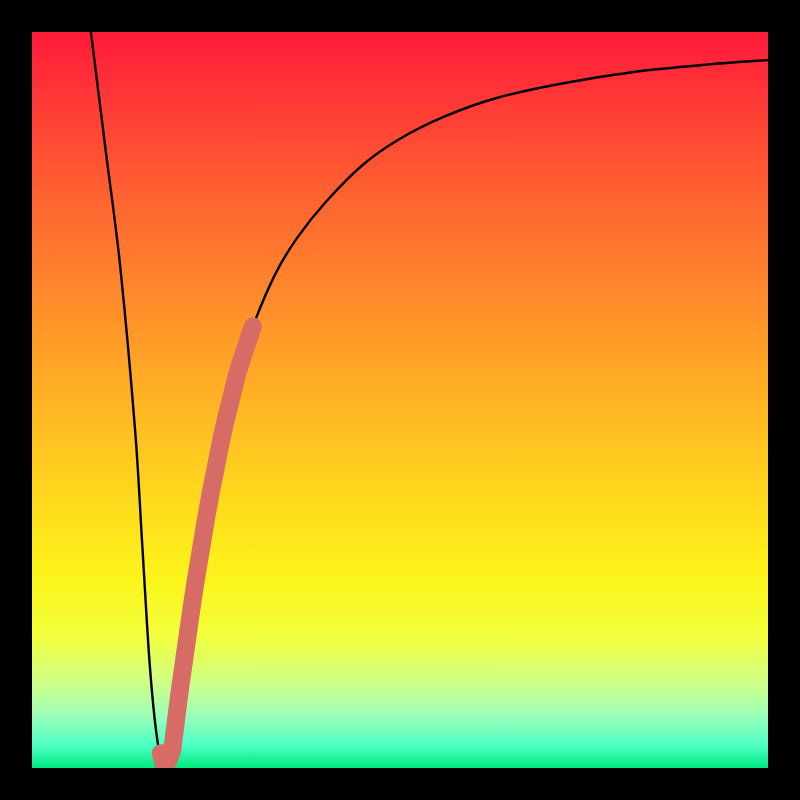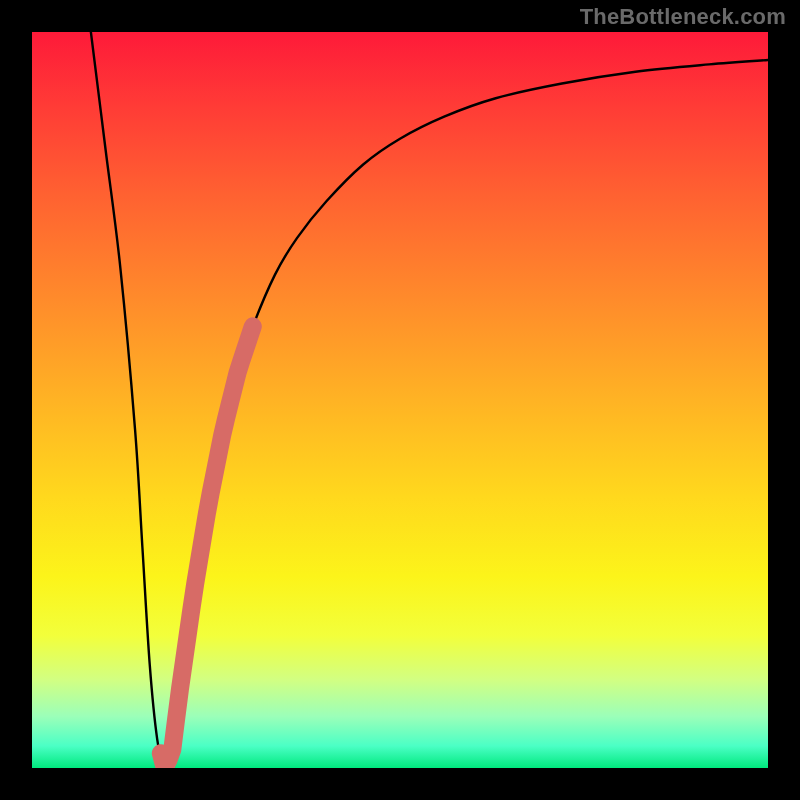--- a/index.html
+++ b/index.html
@@ -63,14 +63,13 @@
 
   <div class="plot">
 
     <svg id="chart-svg" width="736" height="736" viewBox="0 0 736 736">
       <path id="curve-path" fill="none" stroke="#000000" stroke-width="2.4" stroke-linejoin="round" stroke-linecap="round" d="M 58.88 0 C 61.333333333333336 19.626666666666665 68.69333333333334 78.50666666666666 73.60000000000001 117.75999999999999 C 78.50666666666667 157.01333333333332 83.41333333333333 188.90666666666664 88.32 235.51999999999998 C 93.22666666666666 282.1333333333333 99.36000000000001 350.82666666666665 103.04 397.44 C 106.72 444.05333333333334 107.94666666666666 475.9466666666667 110.39999999999999 515.2 C 112.85333333333332 554.4533333333334 115.30666666666667 601.0666666666667 117.76 632.96 C 120.21333333333334 664.8533333333334 122.66666666666667 689.3866666666667 125.12 706.56 C 127.57333333333334 723.7333333333332 130.02666666666664 733.5466666666666 132.48 736 C 134.93333333333334 738.4533333333334 137.38666666666666 733.5466666666666 139.84 721.28 C 142.29333333333335 709.0133333333333 143.52 689.3866666666667 147.20000000000002 662.4 C 150.88000000000002 635.4133333333333 157.01333333333332 591.2533333333333 161.92 559.36 C 166.82666666666665 527.4666666666667 171.73333333333332 498.0266666666667 176.64 471.04 C 181.54666666666665 444.05333333333334 186.45333333333335 419.52 191.36 397.44 C 196.26666666666668 375.36 201.17333333333335 355.7333333333333 206.08 338.55999999999995 C 210.98666666666668 321.3866666666666 214.66666666666666 310.3466666666667 220.79999999999998 294.40000000000003 C 226.9333333333333 278.4533333333334 235.52000000000004 257.6 242.88000000000002 242.88 C 250.24 228.16 256.37333333333333 218.34666666666672 264.96 206.08000000000004 C 273.5466666666666 193.81333333333336 283.36 181.54666666666665 294.40000000000003 169.27999999999997 C 305.44000000000005 157.0133333333333 318.93333333333334 142.90666666666667 331.2 132.48000000000002 C 343.46666666666664 122.05333333333336 354.50666666666666 114.69333333333337 368 106.72000000000003 C 381.49333333333334 98.74666666666668 396.21333333333337 91.38666666666666 412.16 84.63999999999999 C 428.1066666666667 77.89333333333332 444.05333333333334 71.76 463.68 66.24000000000001 C 483.3066666666667 60.720000000000006 506.6133333333333 55.93599999999998 529.92 51.51999999999998 C 553.2266666666666 47.103999999999985 578.9866666666667 42.93333333333336 603.52 39.74400000000003 C 628.0533333333333 36.5546666666667 655.04 34.34666666666669 677.12 32.384000000000015 C 699.2 30.421333333333337 726.1866666666667 28.70399999999997 736 27.96799999999996"></path>
       <path id="highlight-path" fill="none" stroke="#d76b66" stroke-width="18" stroke-linecap="round" stroke-linejoin="round" d="M 128.79999999999998 721.28 L 132.63333333333333 735.6933333333334 L 136.46666666666667 728.0266666666666 L 140.29999999999998 717.6 L 144.13333333333333 686.9333333333334 L 147.96666666666667 657.0333333333333 L 151.79999999999998 630.2 L 155.63333333333333 603.3666666666668 L 159.46666666666667 576.5333333333333 L 163.29999999999998 551.08 L 167.13333333333333 528.08 L 170.96666666666667 505.0799999999999 L 174.79999999999998 482.08000000000004 L 178.63333333333333 461.07333333333344 L 182.46666666666667 441.90666666666664 L 186.29999999999998 422.74 L 190.13333333333335 403.57333333333327 L 193.96666666666664 387.0133333333334 L 197.79999999999998 371.68 L 201.63333333333335 356.3466666666666 L 205.46666666666664 341.0133333333334 L 209.29999999999998 328.90000000000003 L 213.13333333333335 317.3999999999999 L 216.96666666666664 305.90000000000003 L 220.79999999999998 294.40000000000003"></path>
     </svg>
 
   </div>
 
-  <div class="watermark">TheBottleneck.com</div>
 </div>
 
 </body></html>

